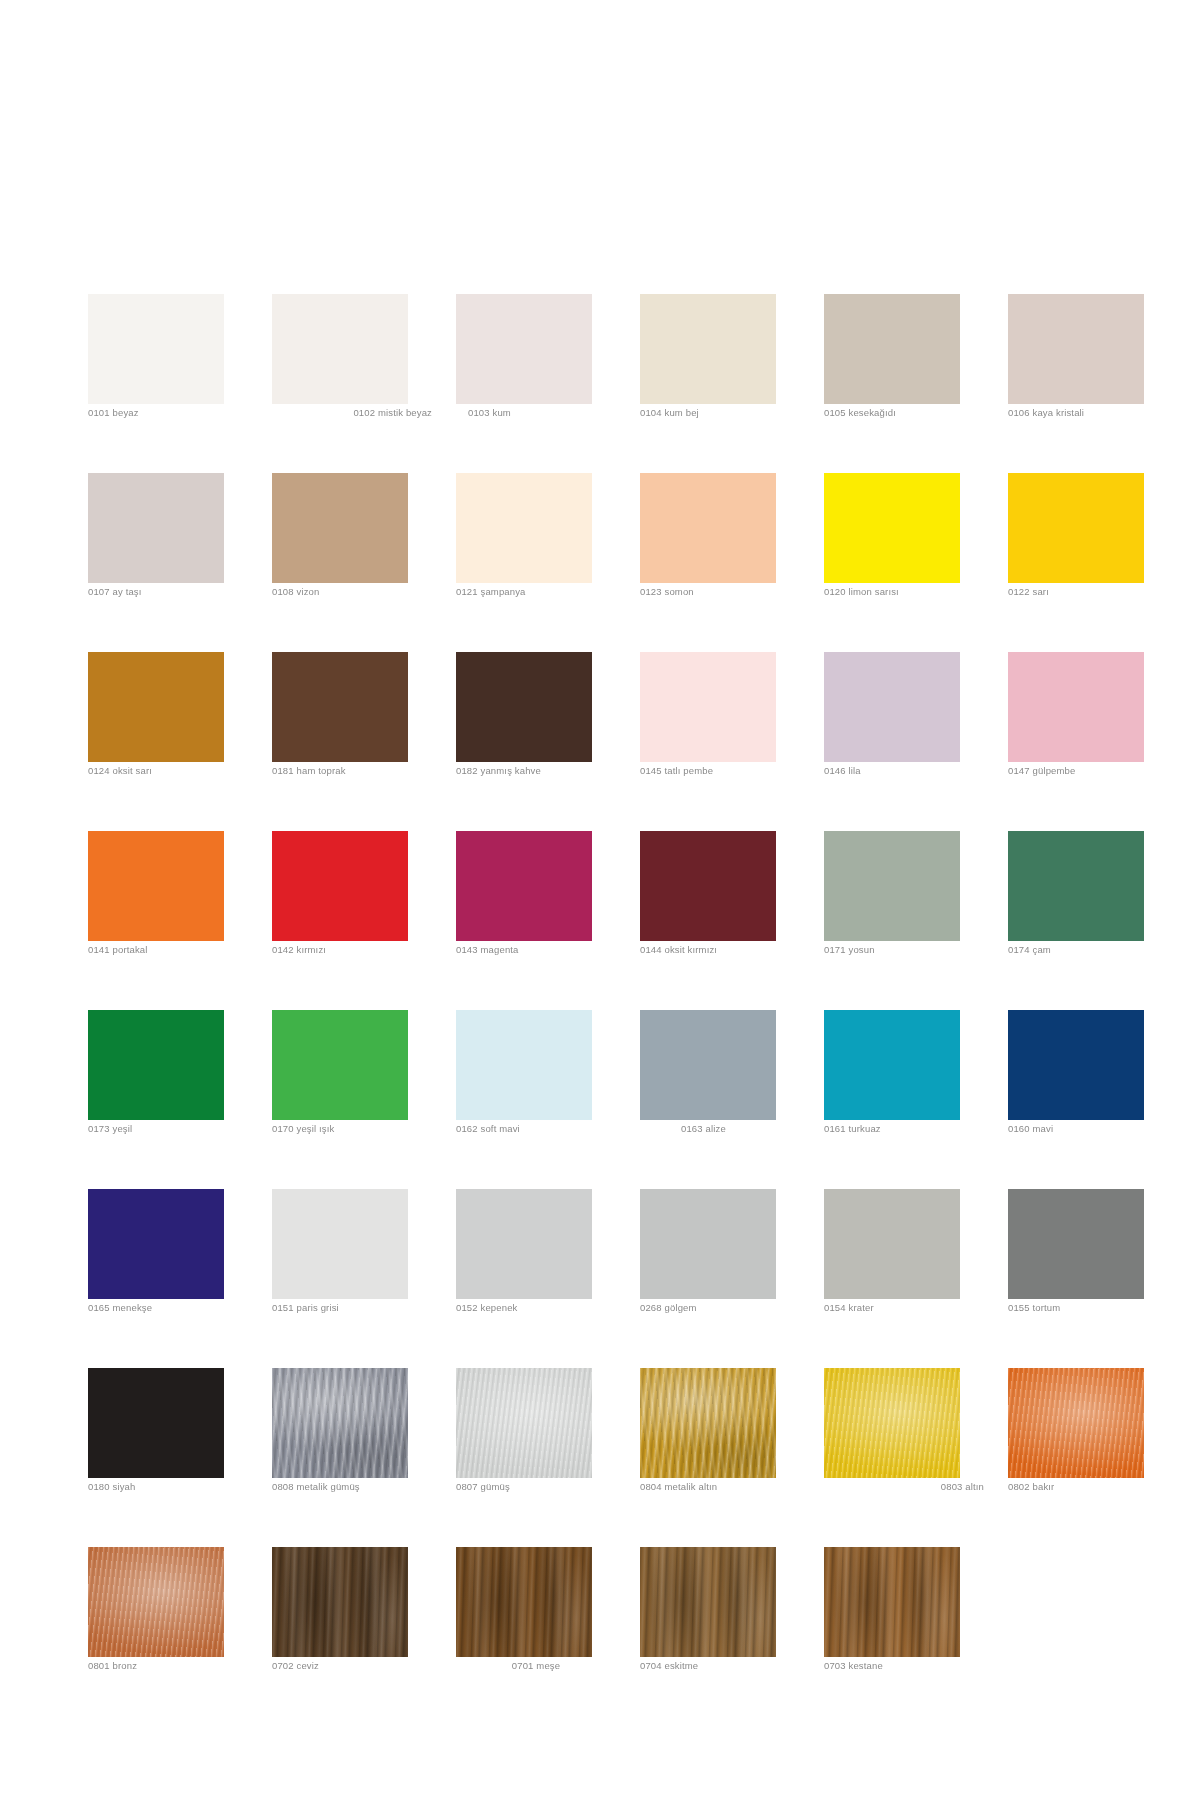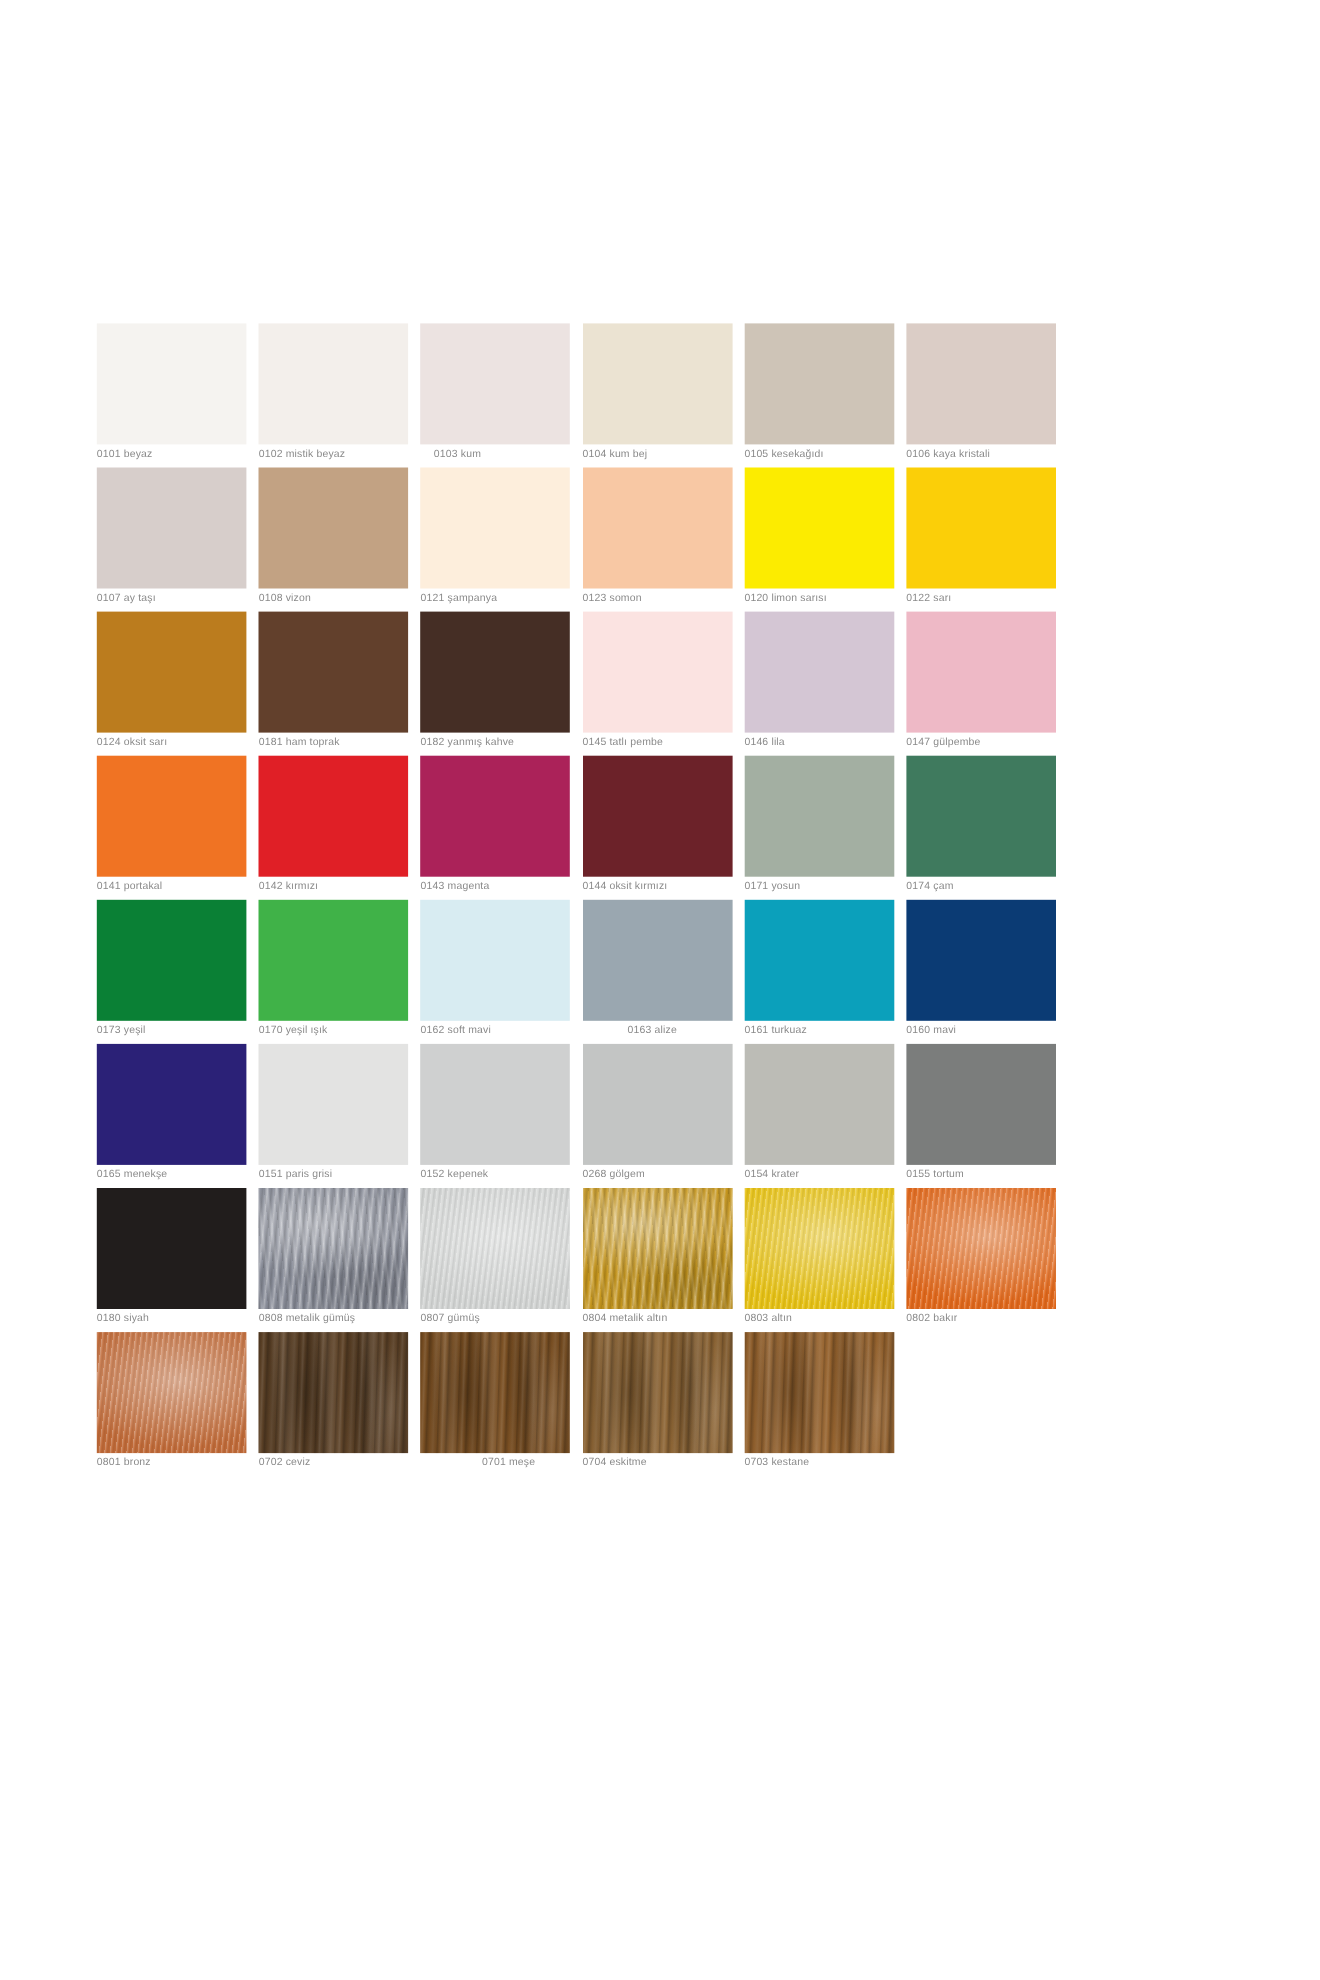--- a/index.html
+++ b/index.html
@@ -27,20 +27,21 @@
 
   #swatch-grid {
     position: absolute;
     left: 88px;
     top: 294px;
     width: 816px;
     display: grid;
     grid-template-columns: repeat(6, 136px);
     grid-column-gap: 11.2px;
     grid-row-gap: 0px;
+    gap: 48px;
   }
 
   .swatch-cell {
     width: 136px;
     height: 131px;
     position: relative;
   }
 
   .swatch-chip {
     position: absolute;
@@ -145,21 +146,21 @@
 <body style="background: rgb(255, 255, 255);">
 
 <div id="page">
   <div id="swatch-grid">
       <div class="swatch-cell">
         <div class="swatch-chip" style="background-color: rgb(245, 243, 240);"></div>
         <div class="swatch-label" style="color: rgb(138, 138, 138);">0101 beyaz</div>
       </div>
       <div class="swatch-cell">
         <div class="swatch-chip" style="background-color: rgb(243, 239, 235);"></div>
-        <div class="swatch-label" style="color: rgb(138, 138, 138);">0102 mistik beyaz</div>
+        <div class="swatch-label" style="color: rgb(138, 138, 138); text-align: right;">0102 mistik beyaz</div>
       </div>
       <div class="swatch-cell">
         <div class="swatch-chip" style="background-color: rgb(236, 227, 225);"></div>
         <div class="swatch-label" style="color: rgb(138, 138, 138); margin-left: 12px;">0103 kum</div>
       </div>
       <div class="swatch-cell">
         <div class="swatch-chip" style="background-color: rgb(235, 227, 210);"></div>
         <div class="swatch-label" style="color: rgb(138, 138, 138);">0104 kum bej</div>
       </div>
       <div class="swatch-cell">
@@ -301,21 +302,21 @@
       <div class="swatch-cell">
         <div class="swatch-chip tex-brushed" style="background-color: rgb(210, 212, 211);"></div>
         <div class="swatch-label" style="color: rgb(138, 138, 138);">0807 gümüş</div>
       </div>
       <div class="swatch-cell">
         <div class="swatch-chip tex-metal" style="background-color: rgb(203, 154, 30);"></div>
         <div class="swatch-label" style="color: rgb(138, 138, 138);">0804 metalik altın</div>
       </div>
       <div class="swatch-cell">
         <div class="swatch-chip tex-brushed" style="background-color: rgb(230, 193, 20);"></div>
-        <div class="swatch-label" style="color: rgb(138, 138, 138);">0803 altın</div>
+        <div class="swatch-label" style="color: rgb(138, 138, 138); text-align: right;">0803 altın</div>
       </div>
       <div class="swatch-cell">
         <div class="swatch-chip tex-brushed" style="background-color: rgb(224, 103, 26);"></div>
         <div class="swatch-label" style="color: rgb(138, 138, 138);">0802 bakır</div>
       </div>
       <div class="swatch-cell">
         <div class="swatch-chip tex-brushed" style="background-color: rgb(192, 106, 56);"></div>
         <div class="swatch-label" style="color: rgb(138, 138, 138);">0801 bronz</div>
       </div>
       <div class="swatch-cell">

